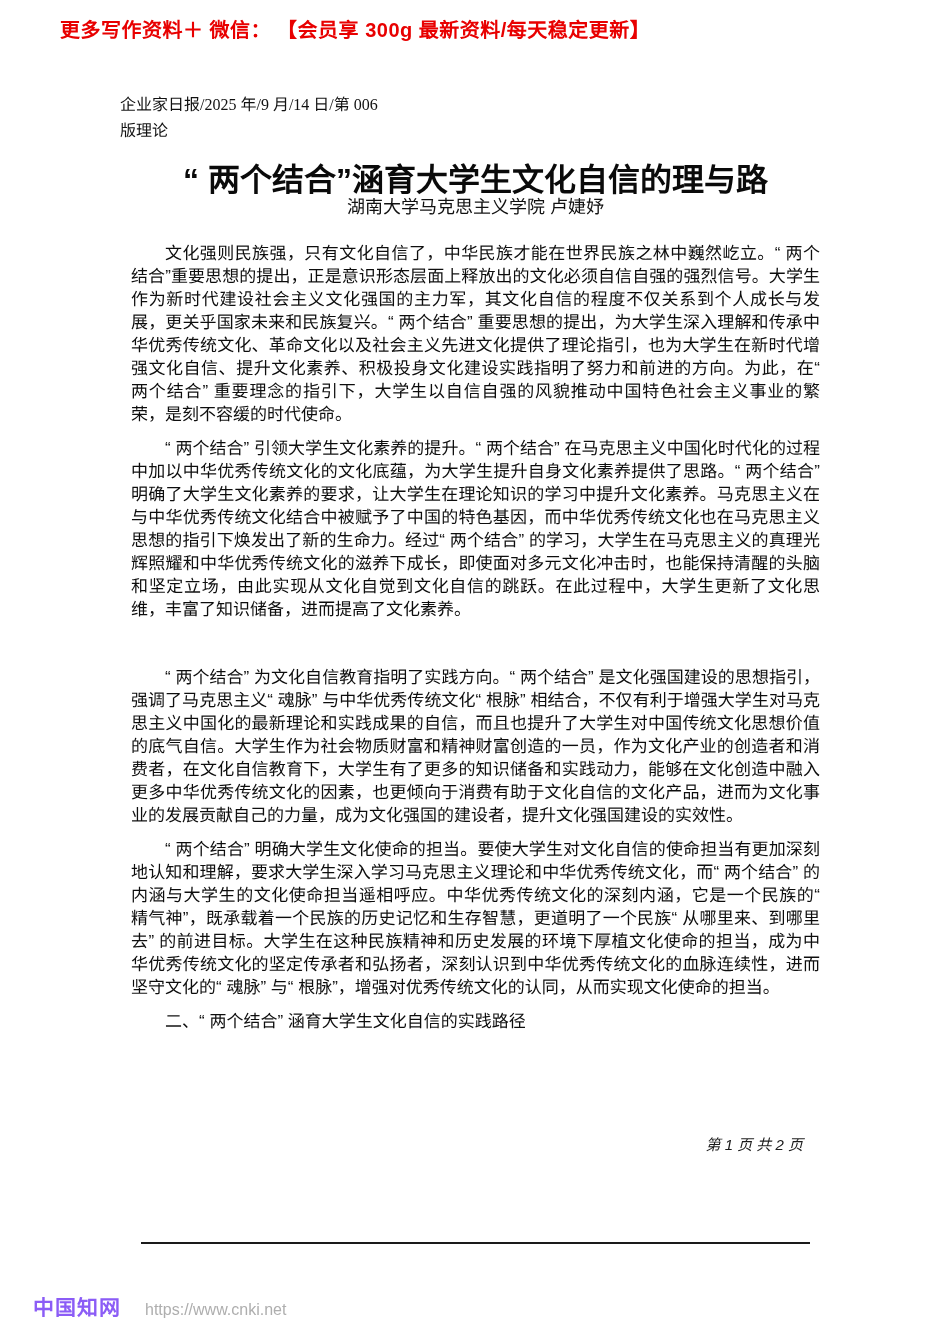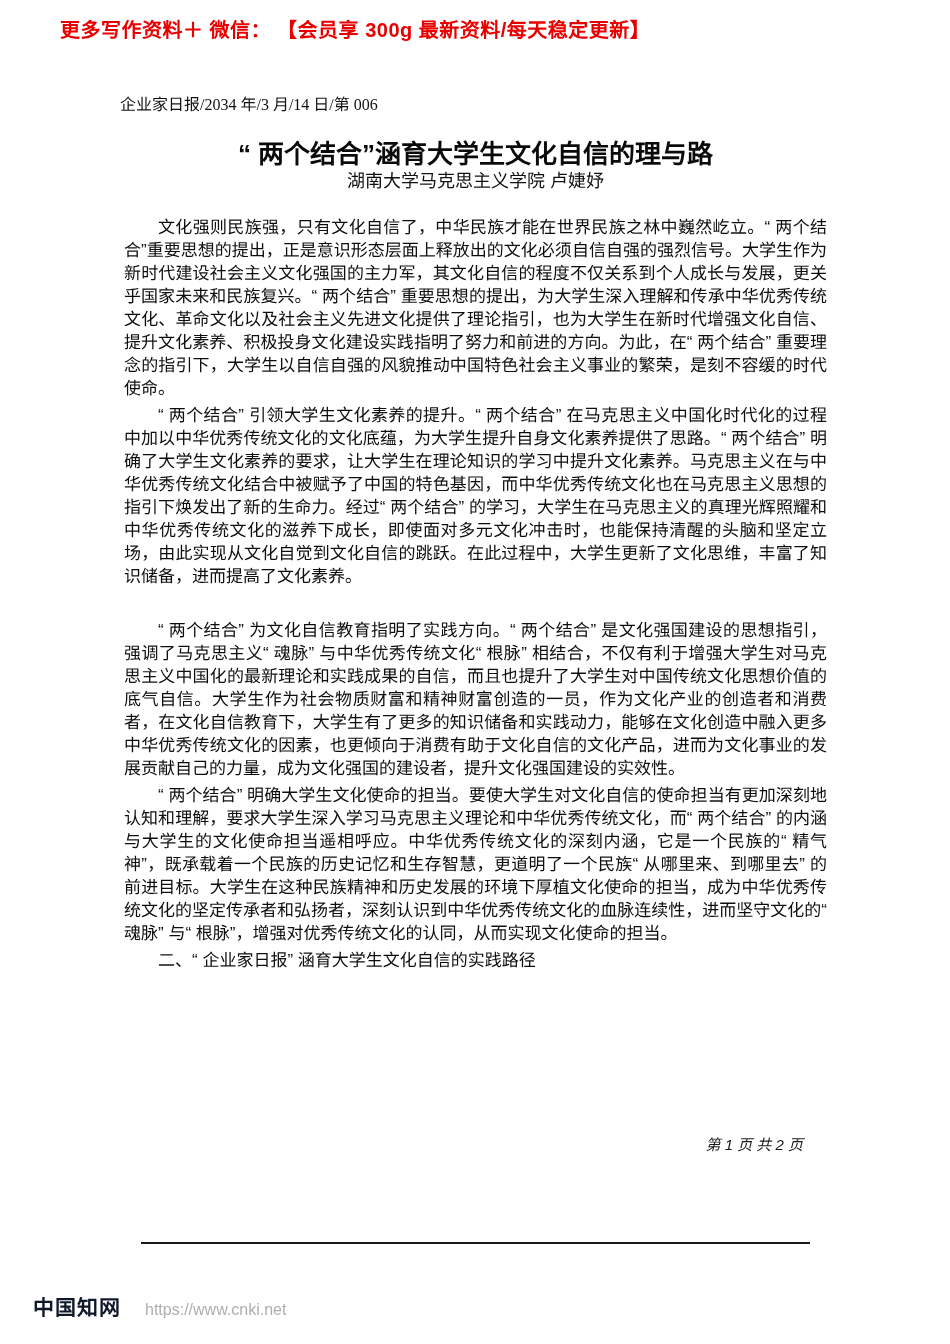--- a/index.html
+++ b/index.html
@@ -34,40 +34,40 @@
   }
   .source-header {
     font-family: "Liberation Serif", "DejaVu Serif", serif;
     font-size: 16px;
     line-height: 26px;
     color: #111111;
   }
   .article-title {
     margin-top: 20px;
     text-align: center;
-    font-size: 26px;
+    font-size: 32px;
     font-weight: bold;
     line-height: 32px;
     color: #0a0a0a;
   }
   .article-author {
     text-align: center;
     font-size: 18px;
     line-height: 22px;
     color: #111111;
   }
   .article-body {
     margin-top: 24px;
     font-size: 17px;
     line-height: 23px;
     text-align: justify;
     color: #0d0d0d;
   }
   .article-body p {
-    margin: 4px;
+    margin: 11px;
     text-indent: 2em;
   }
   .article-body .body-spacer {
     height: 23px;
   }
   .pagination {
     position: absolute;
     top: 1133px;
     right: 147px;
     font-size: 15px;
@@ -104,40 +104,41 @@
 </head>
 <body>
 
 <div class="page">
 
   <div class="promo-banner" style="color: rgb(232, 0, 0);">更多写作资料＋ 微信： 【会员享 300g 最新资料/每天稳定更新】</div>
 
   <div class="content">
 
     <div class="source-header">
-      <div>企业家日报/2034 年/3 月/14 日/第 006</div>
+      <div>企业家日报/2025 年/9 月/14 日/第 006</div>
+      <div>版理论</div>
     </div>
 
     <div class="article-title">“ 两个结合”涵育大学生文化自信的理与路</div>
 
     <div class="article-author">湖南大学马克思主义学院  卢婕妤</div>
 
     <div class="article-body" id="article-body">
         <p class="body-para">文化强则民族强，只有文化自信了，中华民族才能在世界民族之林中巍然屹立。“ 两个结合”重要思想的提出，正是意识形态层面上释放出的文化必须自信自强的强烈信号。大学生作为新时代建设社会主义文化强国的主力军，其文化自信的程度不仅关系到个人成长与发展，更关乎国家未来和民族复兴。“ 两个结合” 重要思想的提出，为大学生深入理解和传承中华优秀传统文化、革命文化以及社会主义先进文化提供了理论指引，也为大学生在新时代增强文化自信、提升文化素养、积极投身文化建设实践指明了努力和前进的方向。为此，在“ 两个结合” 重要理念的指引下，大学生以自信自强的风貌推动中国特色社会主义事业的繁荣，是刻不容缓的时代使命。</p>
         <p class="body-para">“ 两个结合” 引领大学生文化素养的提升。“ 两个结合” 在马克思主义中国化时代化的过程中加以中华优秀传统文化的文化底蕴，为大学生提升自身文化素养提供了思路。“ 两个结合” 明确了大学生文化素养的要求，让大学生在理论知识的学习中提升文化素养。马克思主义在与中华优秀传统文化结合中被赋予了中国的特色基因，而中华优秀传统文化也在马克思主义思想的指引下焕发出了新的生命力。经过“ 两个结合” 的学习，大学生在马克思主义的真理光辉照耀和中华优秀传统文化的滋养下成长，即使面对多元文化冲击时，也能保持清醒的头脑和坚定立场，由此实现从文化自觉到文化自信的跳跃。在此过程中，大学生更新了文化思维，丰富了知识储备，进而提高了文化素养。</p>
         <div class="body-spacer"></div>
         <p class="body-para">“ 两个结合” 为文化自信教育指明了实践方向。“ 两个结合” 是文化强国建设的思想指引，强调了马克思主义“ 魂脉” 与中华优秀传统文化“ 根脉” 相结合，不仅有利于增强大学生对马克思主义中国化的最新理论和实践成果的自信，而且也提升了大学生对中国传统文化思想价值的底气自信。大学生作为社会物质财富和精神财富创造的一员，作为文化产业的创造者和消费者，在文化自信教育下，大学生有了更多的知识储备和实践动力，能够在文化创造中融入更多中华优秀传统文化的因素，也更倾向于消费有助于文化自信的文化产品，进而为文化事业的发展贡献自己的力量，成为文化强国的建设者，提升文化强国建设的实效性。</p>
         <p class="body-para">“ 两个结合” 明确大学生文化使命的担当。要使大学生对文化自信的使命担当有更加深刻地认知和理解，要求大学生深入学习马克思主义理论和中华优秀传统文化，而“ 两个结合” 的内涵与大学生的文化使命担当遥相呼应。中华优秀传统文化的深刻内涵，它是一个民族的“ 精气神”，既承载着一个民族的历史记忆和生存智慧，更道明了一个民族“ 从哪里来、到哪里去” 的前进目标。大学生在这种民族精神和历史发展的环境下厚植文化使命的担当，成为中华优秀传统文化的坚定传承者和弘扬者，深刻认识到中华优秀传统文化的血脉连续性，进而坚守文化的“ 魂脉” 与“ 根脉”，增强对优秀传统文化的认同，从而实现文化使命的担当。</p>
-        <p class="body-heading">二、“ 企业家日报” 涵育大学生文化自信的实践路径</p>
+        <p class="body-heading">二、“ 两个结合” 涵育大学生文化自信的实践路径</p>
       </div>
 
   </div>
 
   <div class="pagination">第 1 页 共 2 页</div>
 
   <div class="divider-line"></div>
 
   <div class="site-footer">
-    <span class="brand" style="color: #0f172a;">中国知网</span>
+    <span class="brand" style="color: #8b5cf6;">中国知网</span>
     <span class="url" style="color: rgb(174, 174, 174);">https://www.cnki.net</span>
   </div>
 
 </div>
 
 </body></html>

